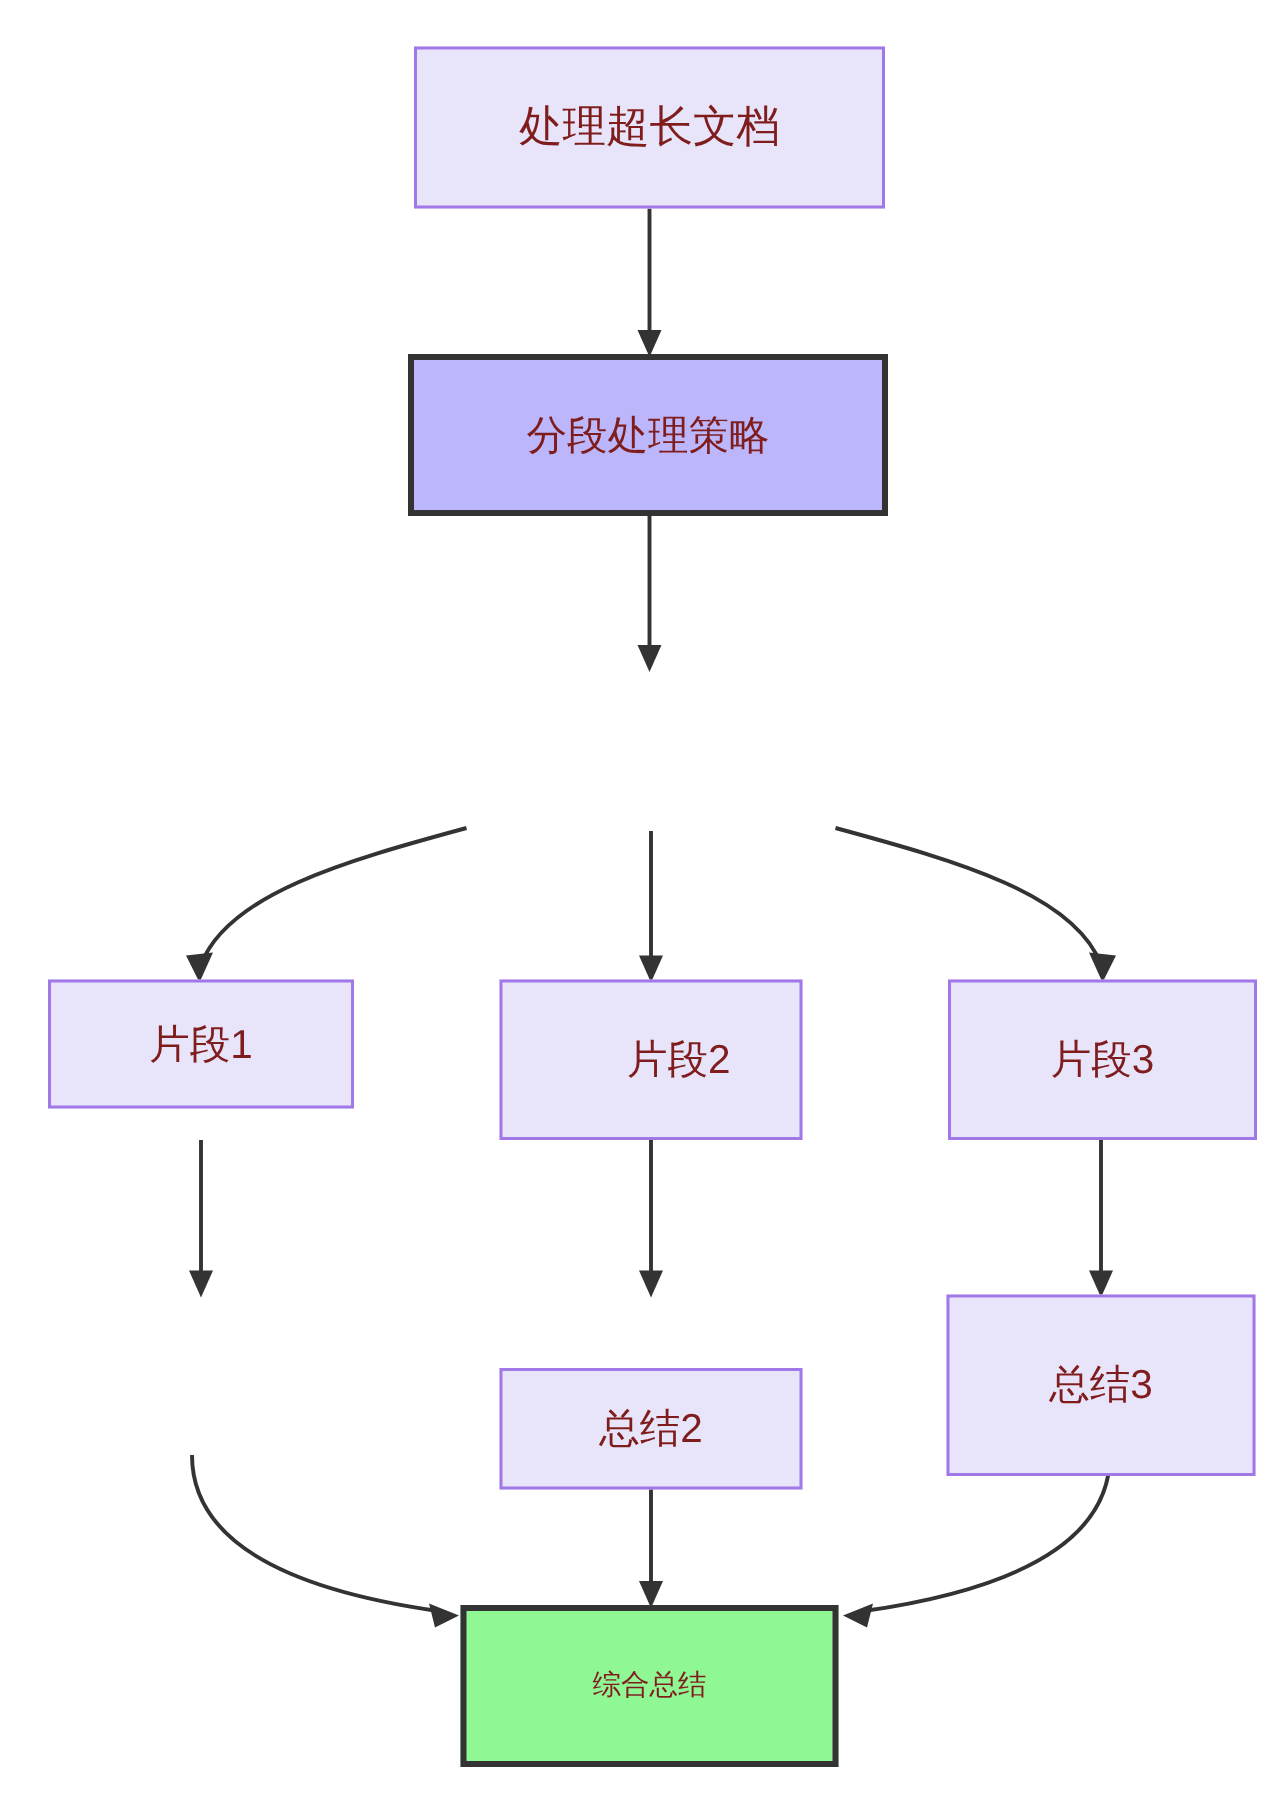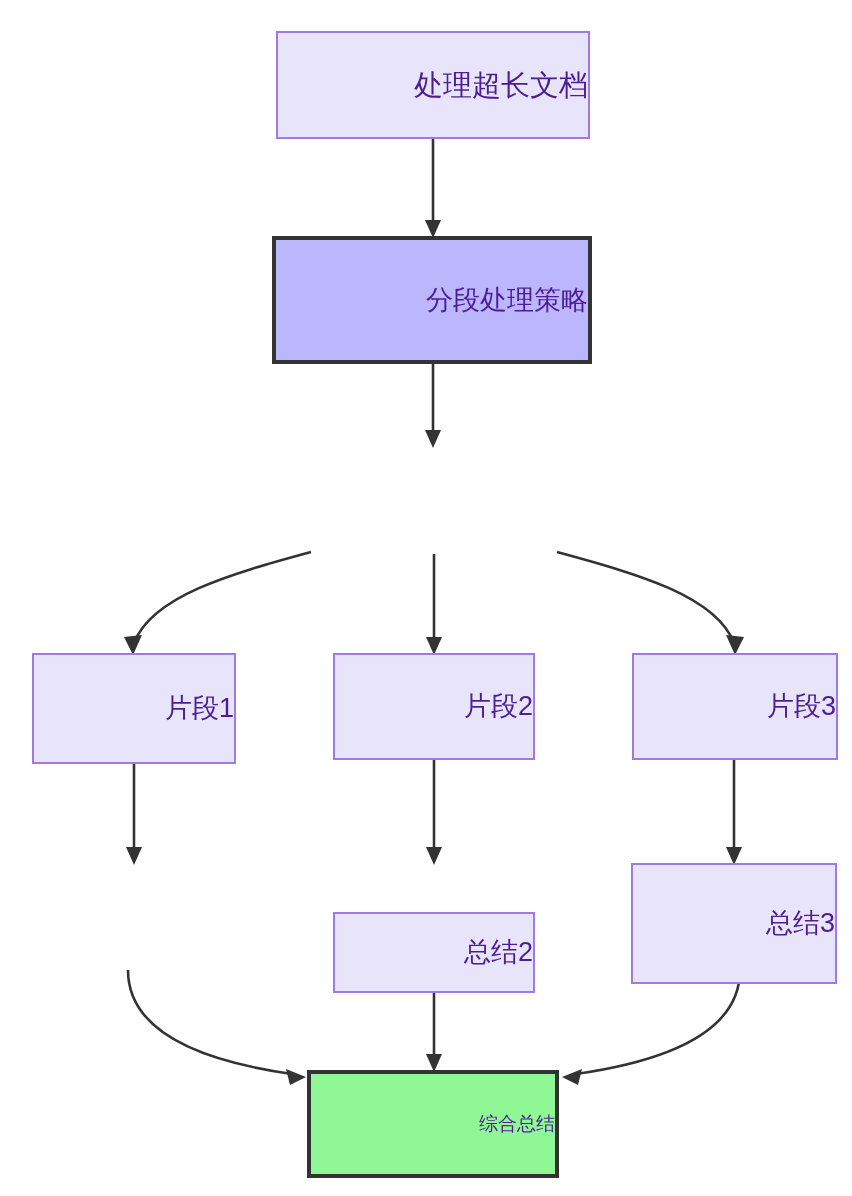--- a/index.html
+++ b/index.html
@@ -23,23 +23,23 @@
     top: 0;
     width: 852px;
     height: 1196px;
     pointer-events: none;
   }
   .node {
     position: absolute;
     box-sizing: border-box;
     display: flex;
     align-items: center;
-    justify-content: flex-end;
+    justify-content: center;
     text-align: center;
-    color: #4c1d95;
+    color: #7f1d1d;
     line-height: 1.2;
     z-index: 2;
   }
   .node-default {
     background: #e8e4fa;
     border: 2px solid #a178e8;
     font-size: 27px;
   }
   .node-strategy {
     background: #bcb6fc;
@@ -124,26 +124,26 @@
     <g>
       <path class="edge-path" d="M 740 970 C 740 1022, 688 1058, 576 1074"></path>
       <polygon class="arrow-head" points="562,1077 582,1069 578,1085"></polygon>
     </g>
   </svg>
 
   <div class="node node-default node-title" style="left:276px; top:31px; width:314px; height:108px;">
     <span>处理超长文档</span>
   </div>
 
-  <div class="node node-strategy" style="left:272px; top:236px; width:320px; height:128px;">
+  <div class="node node-strategy" style="left:272px; top:236px; width:320px; height:108px;">
     <span>分段处理策略</span>
   </div>
 
 
-  <div class="node node-default" style="left:32px; top:653px; width:204px; height:111px;">
+  <div class="node node-default" style="left:32px; top:653px; width:204px; height:86px;">
     <span>片段1</span>
   </div>
 
   <div class="node node-default" style="left:333px; top:653px; width:202px; height:107px;padding-left:37px;">
     <span>片段2</span>
   </div>
 
   <div class="node node-default" style="left:632px; top:653px; width:206px; height:107px;">
     <span>片段3</span>
   </div>

